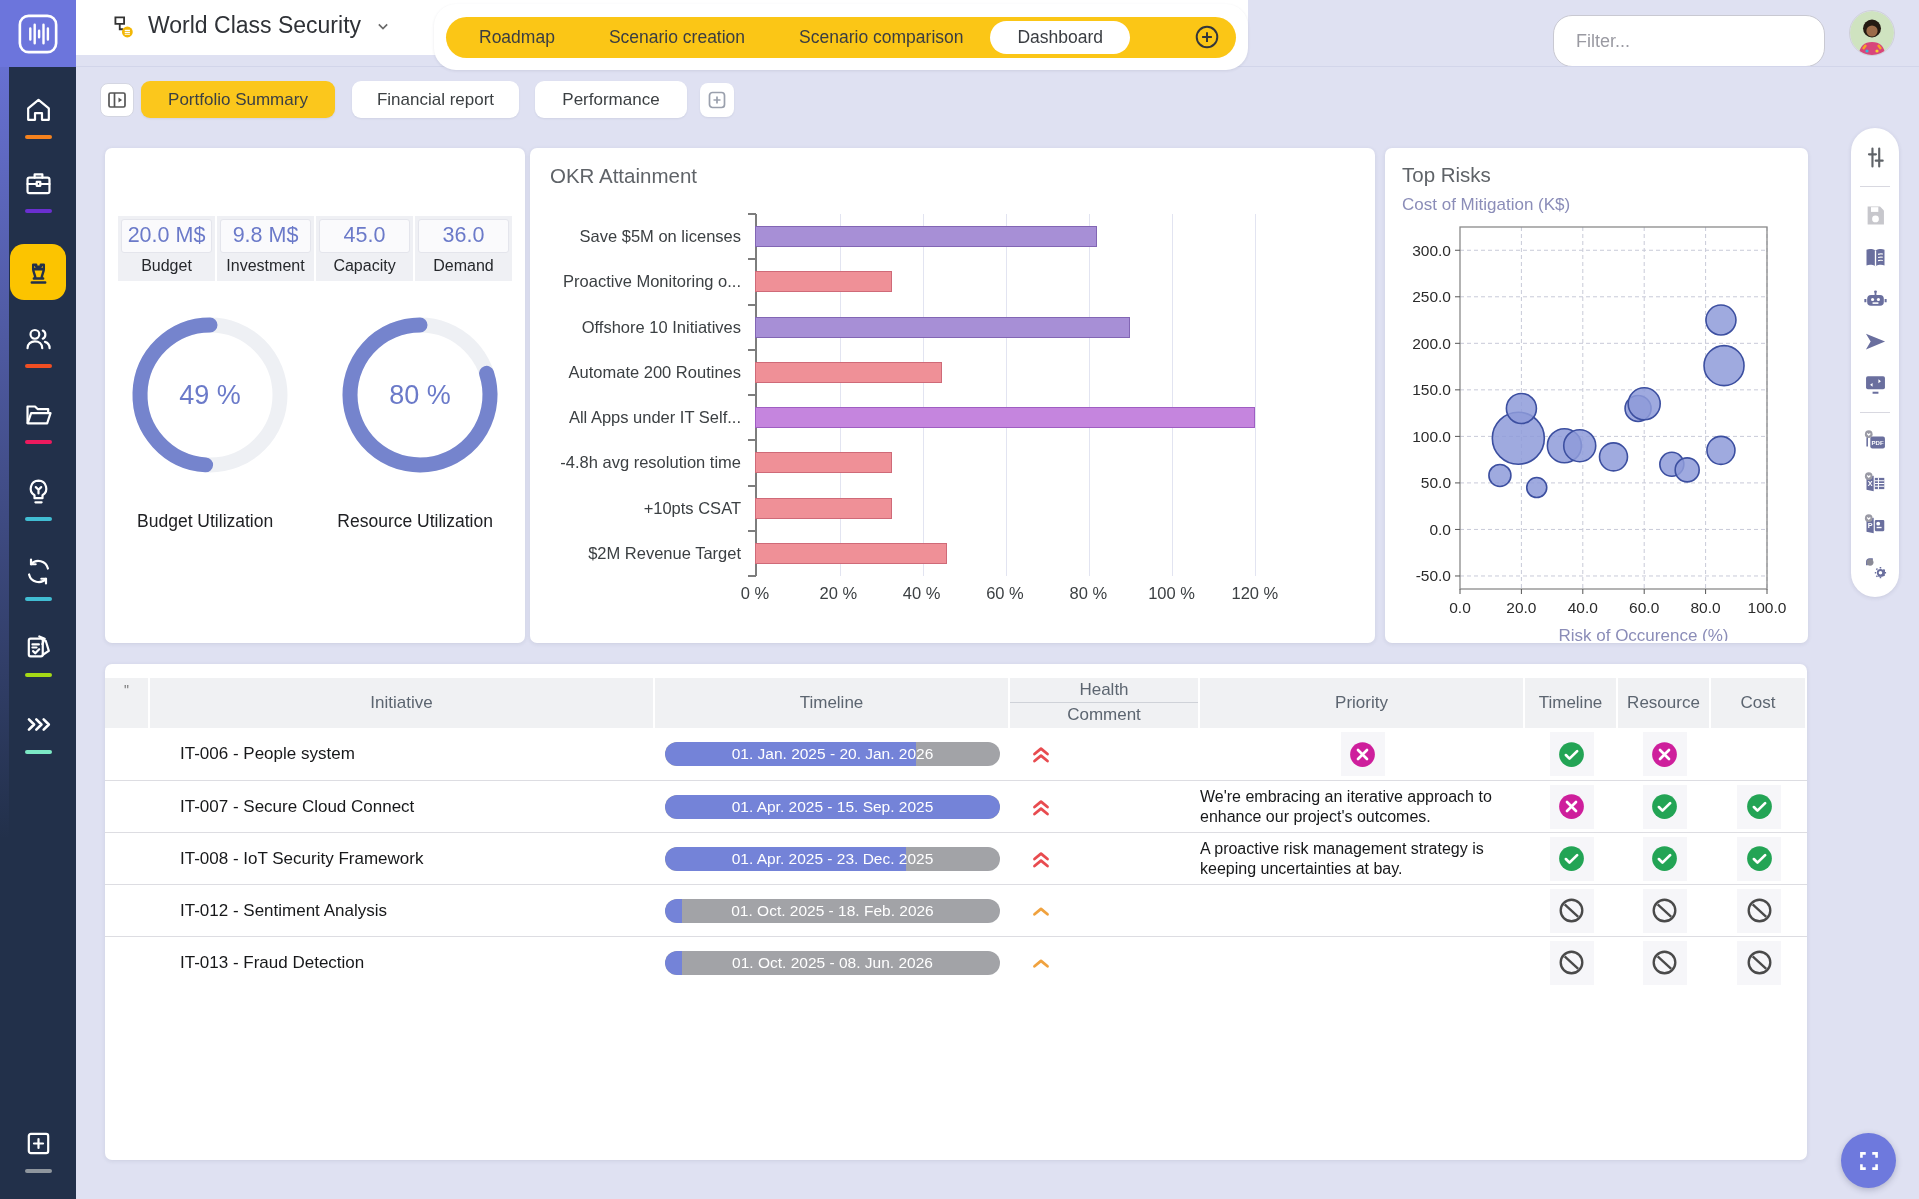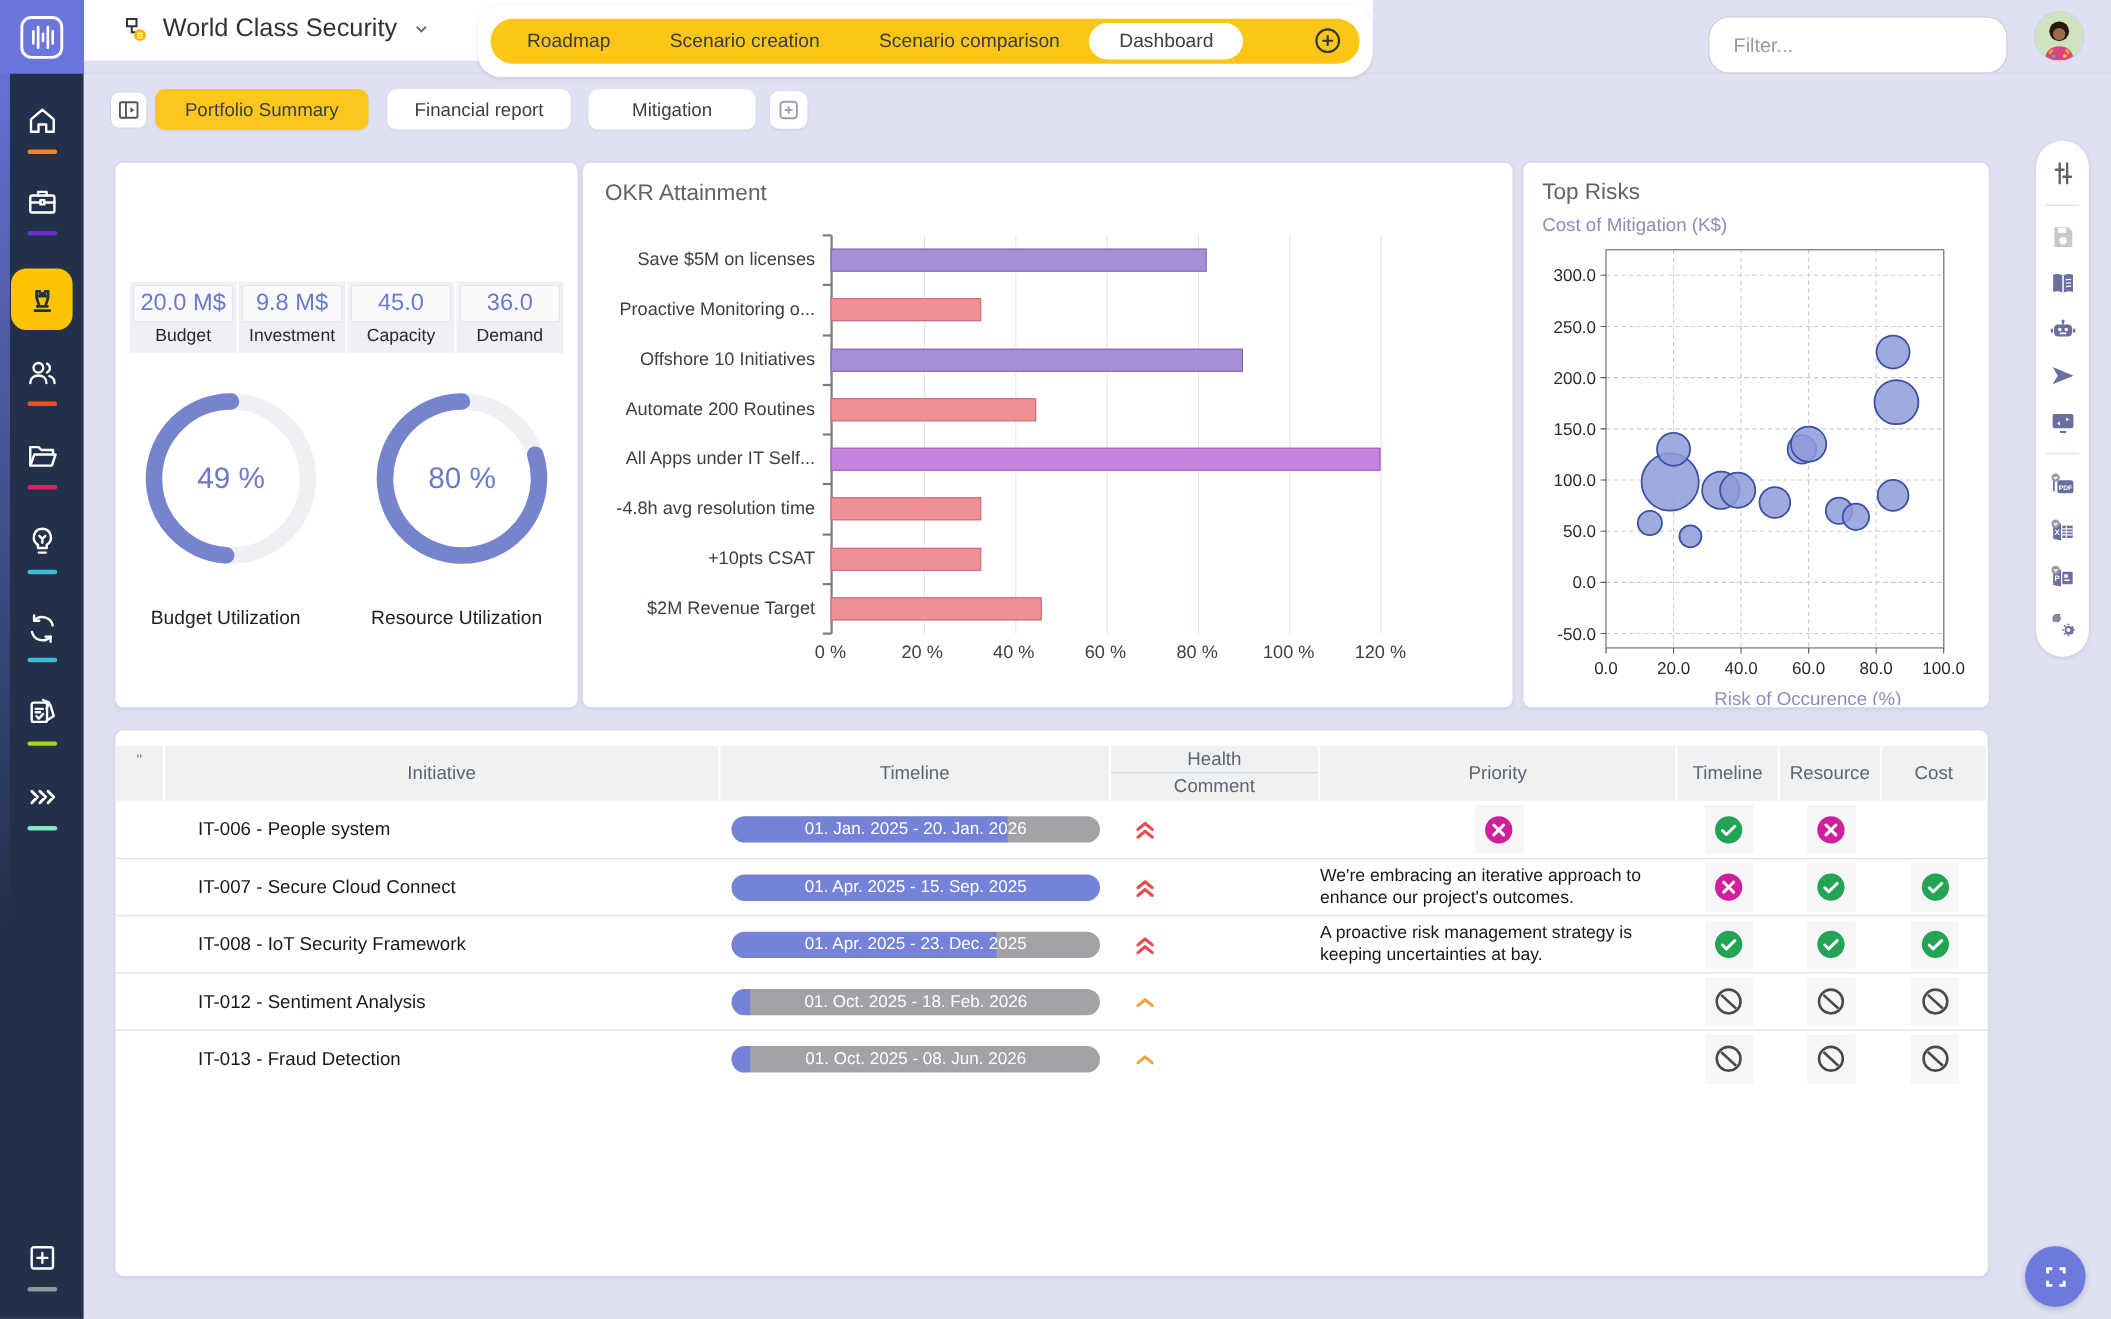--- a/index.html
+++ b/index.html
@@ -47,21 +47,21 @@
       justify-content:center; font-size:17px; color:#3c4043; font-weight:500; cursor:pointer; box-shadow:0 1px 2px rgba(40,45,80,.08); }
   .subtab.active { background:#fbc71c; }
   #subtab-0 { left:65px;  width:194px; }
   #subtab-1 { left:276px; width:167px; }
   #subtab-2 { left:459px; width:152px; }
   #subtab-add { position:absolute; left:624px; top:16px; width:34px; height:34px; background:#fff; border-radius:8px;
       display:flex; align-items:center; justify-content:center; cursor:pointer; box-shadow:0 1px 2px rgba(40,45,80,.08); }
 
   
   #kpi-card { left:29px; top:81px; width:420px; height:495px; }
-  .tiles { display:flex; gap:2px; margin:108px 13px 0 13px; }
+  .tiles { display:flex; gap:2px; margin:68px 13px 0 13px; }
   .tile { flex:1; background:#eff0f4; padding:3px; }
   .tile-val { background:#fafafc; border:1px solid #e4e5ec; border-radius:3px; text-align:center; font-size:21.5px;
       color:#6b7ac9; padding:3px 0 4px; white-space:nowrap; }
   .tile-lab { text-align:center; font-size:16px; color:#26282c; padding:4px 0 3px; }
   .gauges { display:flex; justify-content:space-around; margin-top:26px; }
   .gauge-wrap { position:relative; width:176px; height:176px; }
   .gauge-val { position:absolute; inset:0; display:flex; align-items:center; justify-content:center;
       font-size:27px; color:#6b7ac9; }
   .gauge-labels { display:flex; justify-content:space-around; margin-top:28px; }
   .gauge-labels div { font-size:17.5px; color:#202124; }
@@ -252,21 +252,21 @@
 <div id="content">
   <div id="panel-toggle">
     <svg width="24" height="24" viewBox="0 0 24 24">
       <rect x="4" y="5" width="16" height="14" rx="1.5" fill="none" stroke="#555" stroke-width="1.7"></rect>
       <path d="M9.5 5v14" stroke="#555" stroke-width="1.7"></path>
       <path d="m13.5 9.5 3.6 2.5-3.6 2.5z" fill="#555"></path>
     </svg>
   </div>
   <div class="subtab active" id="subtab-0">Portfolio Summary</div>
   <div class="subtab" id="subtab-1">Financial report</div>
-  <div class="subtab" id="subtab-2">Mitigation</div>
+  <div class="subtab" id="subtab-2">Performance</div>
   <div id="subtab-add">
     <svg width="24" height="24" viewBox="0 0 24 24">
       <rect x="4.5" y="4.5" width="15" height="15" rx="3" fill="none" stroke="#9aa0ad" stroke-width="1.7"></rect>
       <path d="M12 8.5v7M8.5 12h7" stroke="#9aa0ad" stroke-width="1.7"></path>
     </svg>
   </div>
 
   <section class="card" id="kpi-card">
     <div class="tiles">
       <div class="tile">

